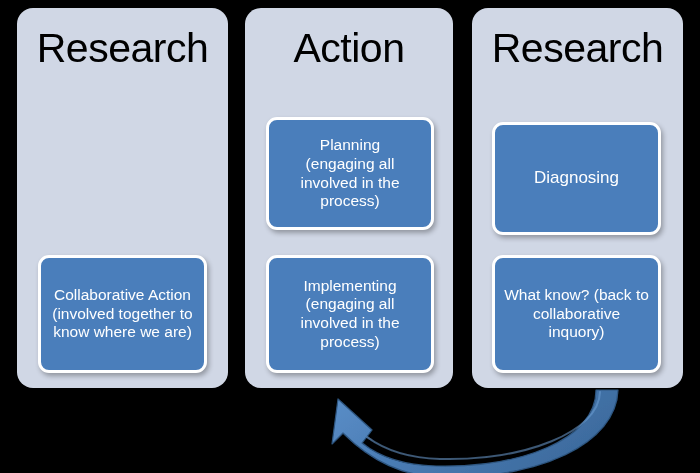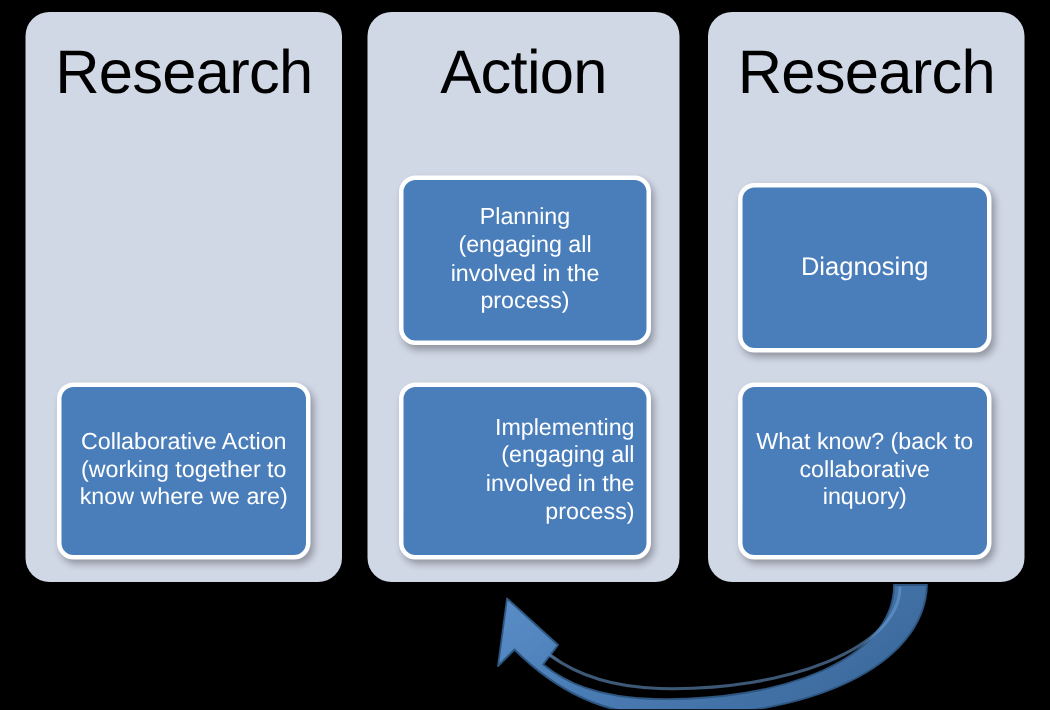--- a/index.html
+++ b/index.html
@@ -78,21 +78,21 @@
 
   
   #panel-1 { left: 17px;  top: 8px; width: 211px; height: 380px; }
   #panel-2 { left: 245px; top: 8px; width: 208px; height: 380px; }
   #panel-3 { left: 472px; top: 8px; width: 211px; height: 380px; }
 
   
   #box-diagnosing      { left: 38px;  top: 122px; width: 169px; height: 113px; }
   #box-collaborative   { left: 38px;  top: 255px; width: 169px; height: 118px; }
   #box-planning        { left: 266px; top: 117px; width: 168px; height: 113px; }
-  #box-implementing    { left: 266px; top: 255px; width: 168px; height: 118px; text-align: right; }
+  #box-implementing    { left: 266px; top: 255px; width: 168px; height: 118px; }
   #box-evaluating      { left: 492px; top: 122px; width: 169px; height: 113px; }
   #box-whatnext        { left: 492px; top: 255px; width: 169px; height: 118px; }
 
   #arrow-layer {
     position: absolute;
     left: 0; top: 0;
     width: 700px;
     height: 473px;
     pointer-events: none;
   }
@@ -110,21 +110,21 @@
     <div class="panel-title">Action</div>
   </div>
 
   <div class="panel" id="panel-3">
     <div class="panel-title">Research</div>
   </div>
 
 
   <div class="box" id="box-collaborative">
     <span class="box-text small">
-      <span>Collaborative Action </span><span class="em">(working together to know where we are)</span>
+      <span>Collaborative Action </span><span class="em">(involved together to know where we are)</span>
     </span>
   </div>
 
   <div class="box" id="box-planning">
     <span class="box-text small">
       <span>Planning</span><br><span class="em">(engaging all involved in the process)</span>
     </span>
   </div>
 
   <div class="box" id="box-implementing">

